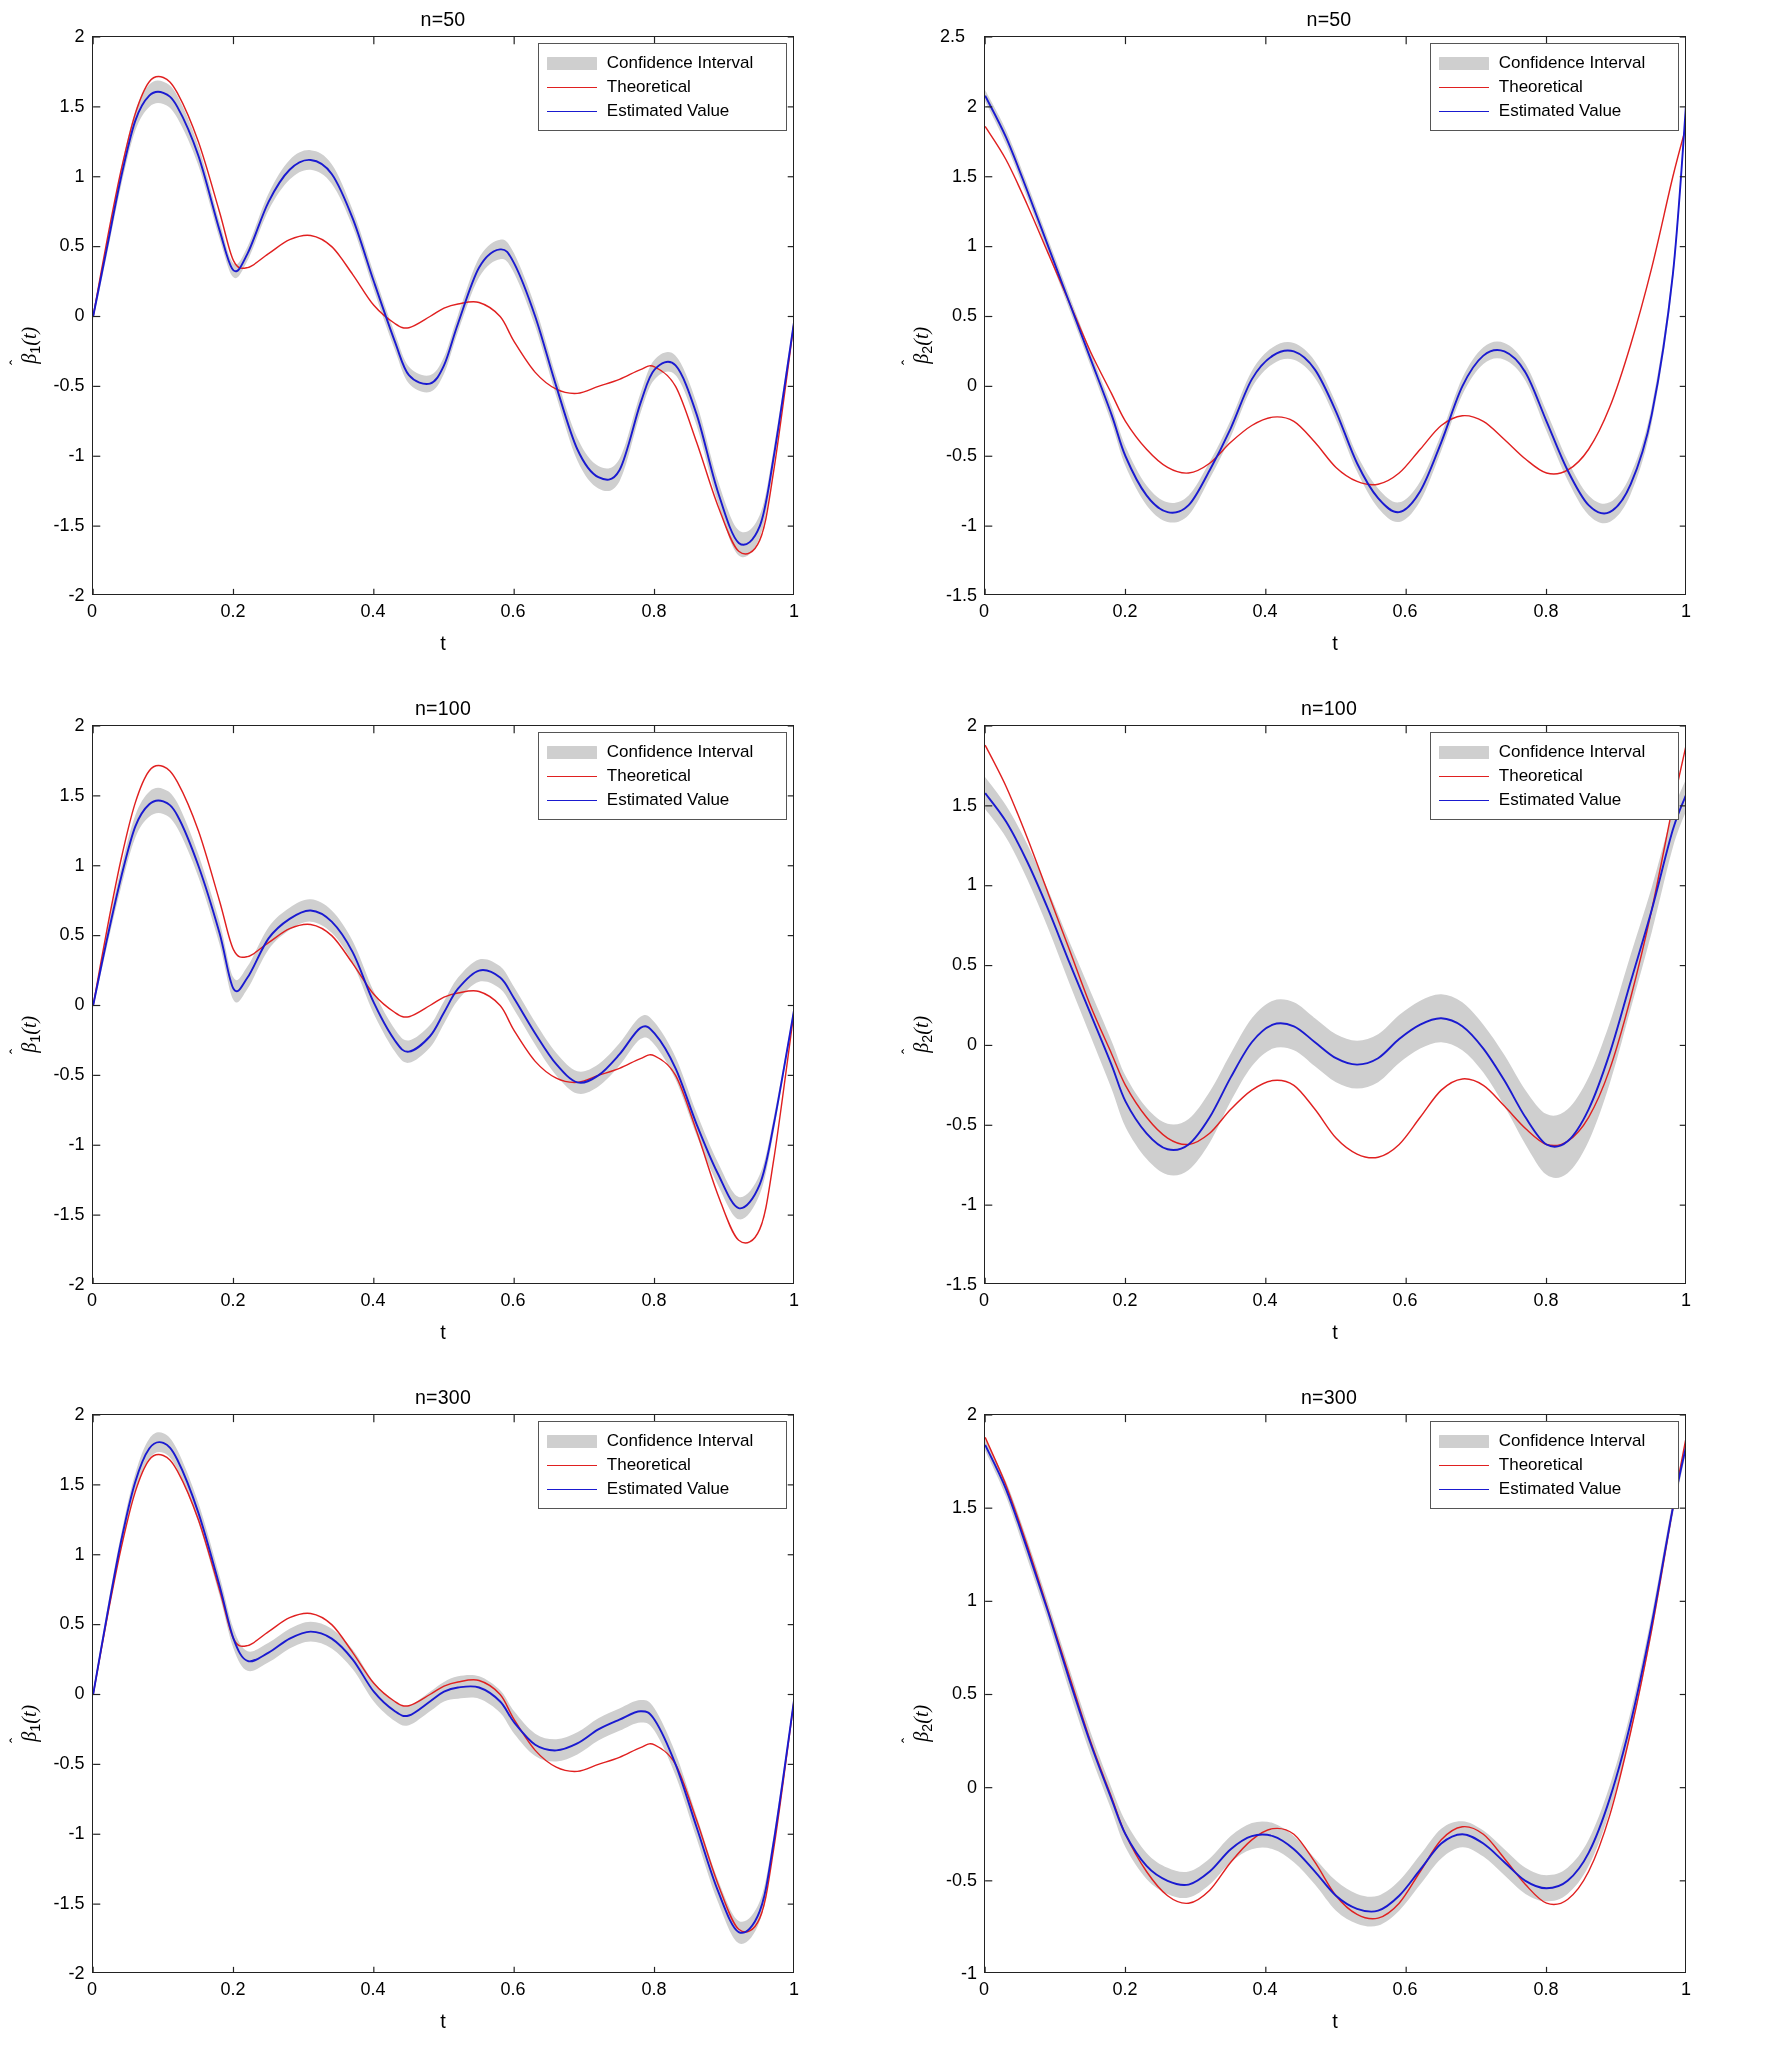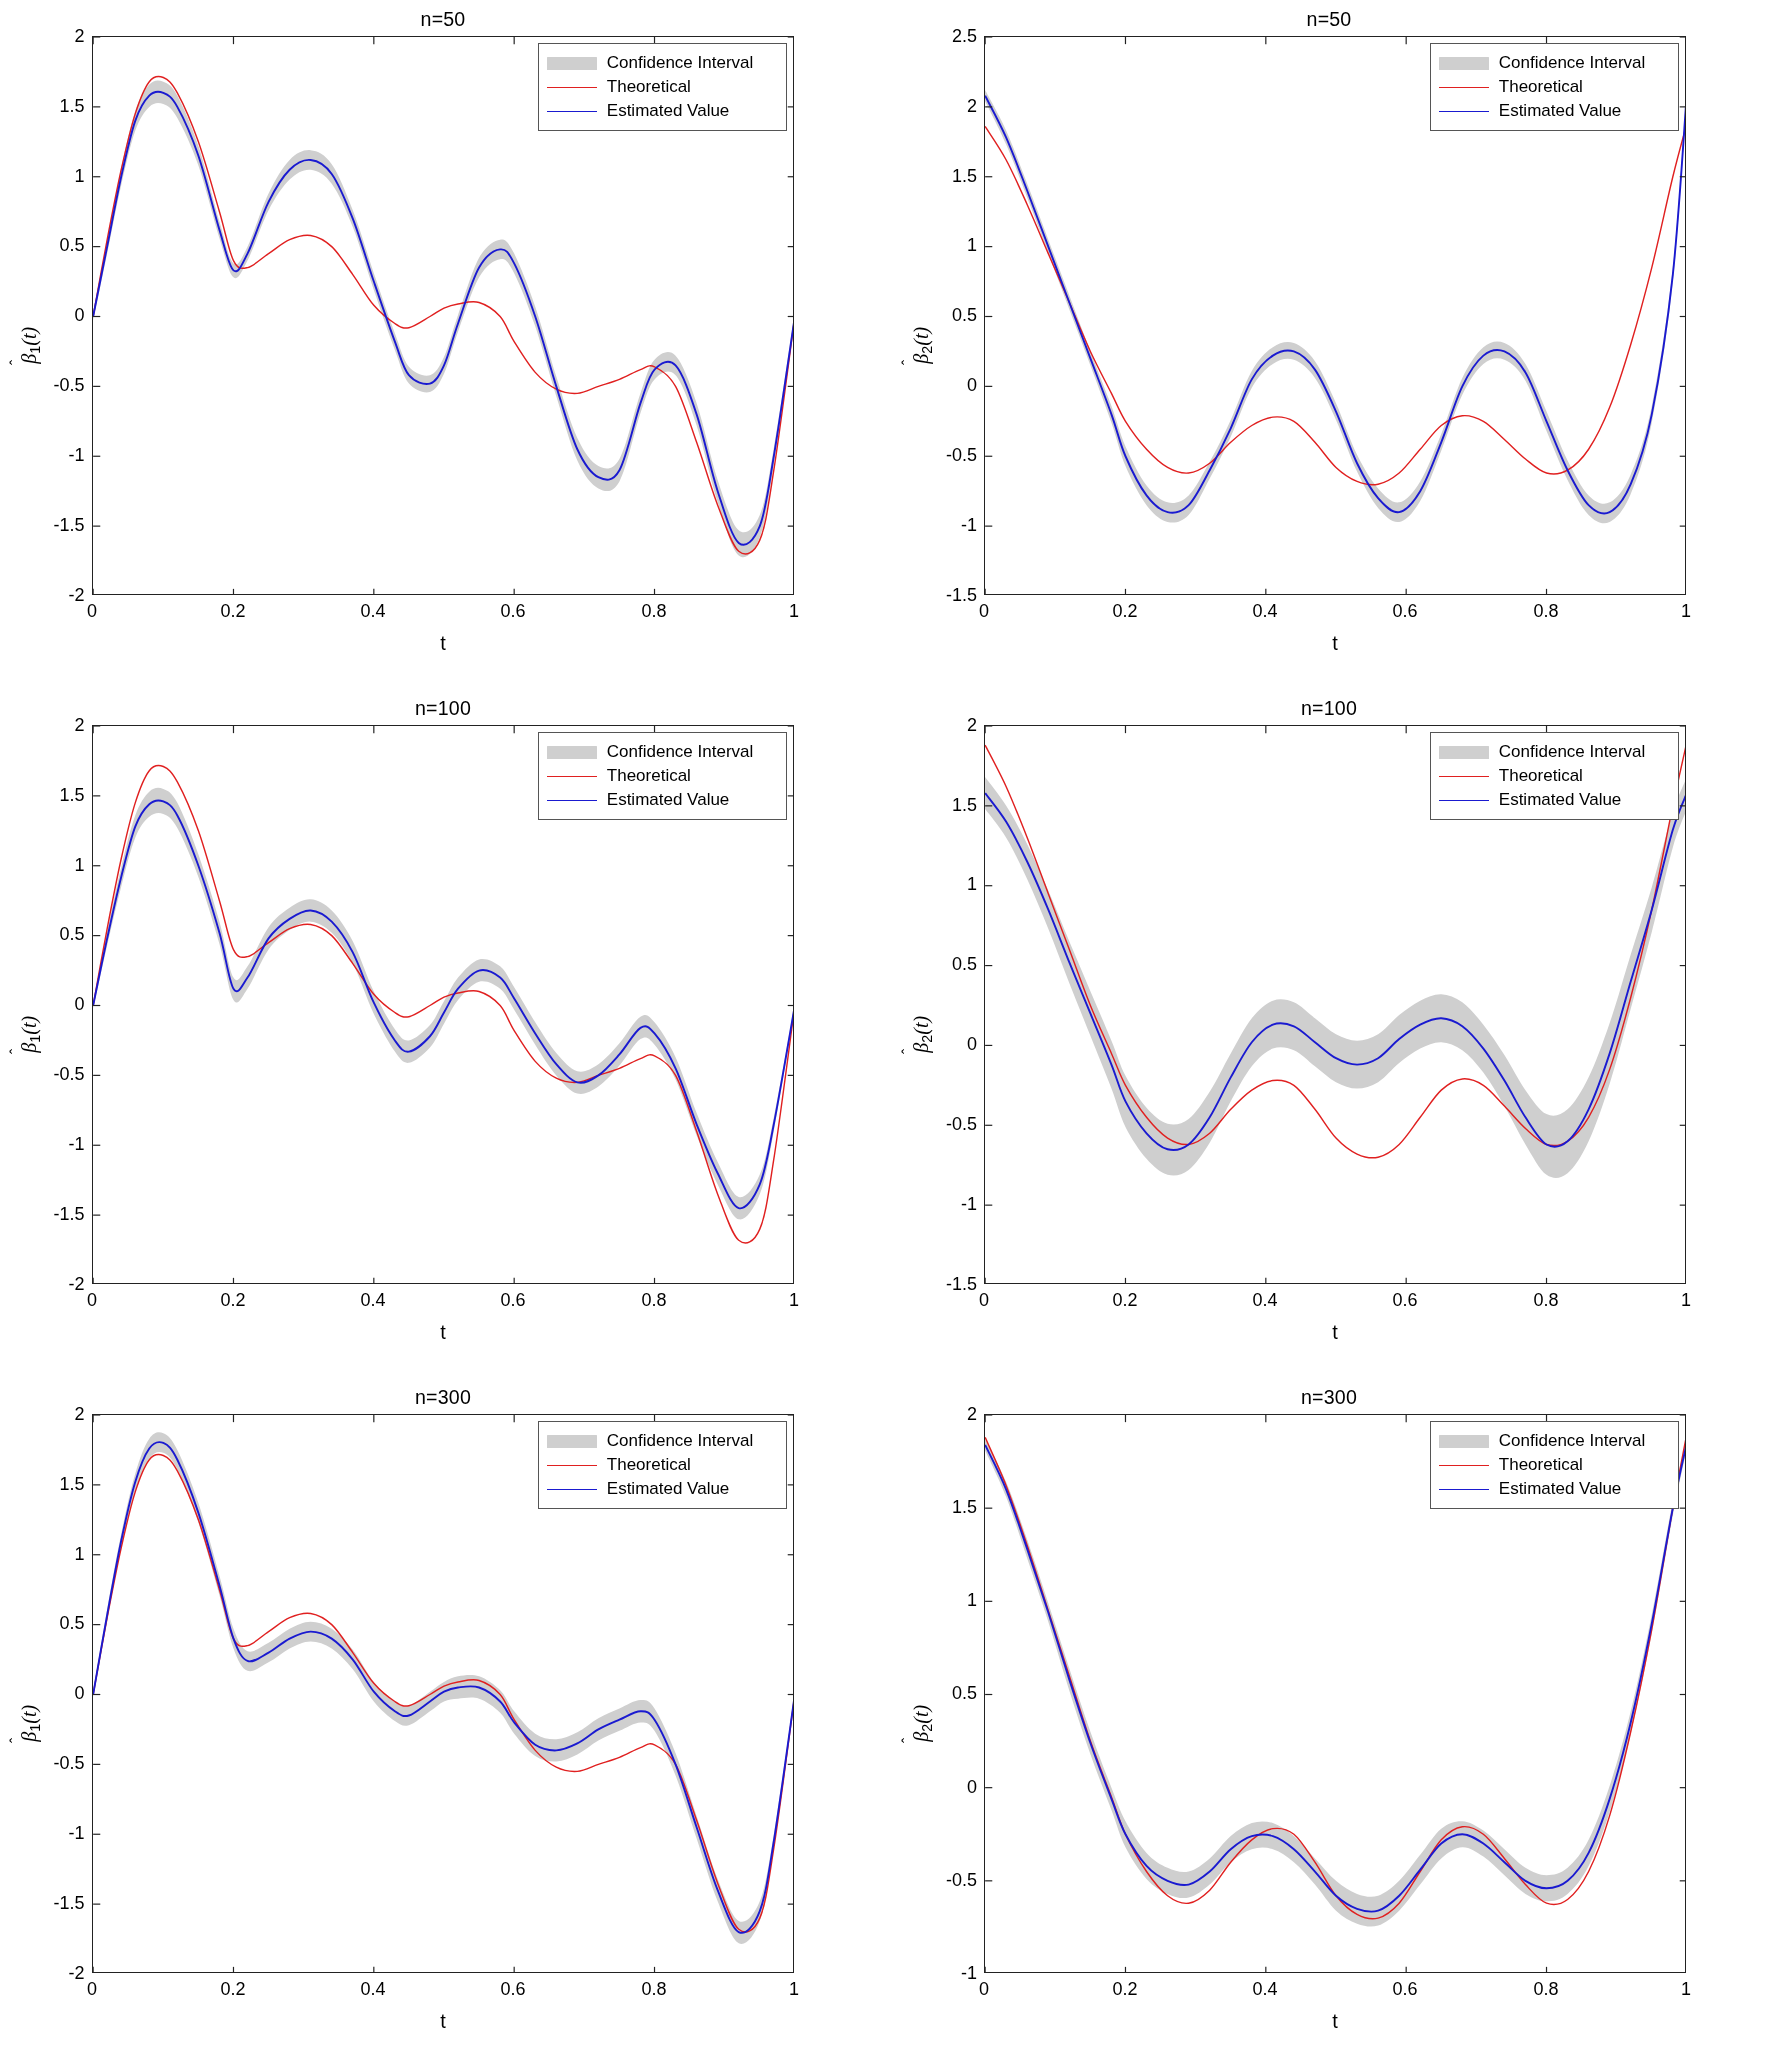--- a/index.html
+++ b/index.html
@@ -256,21 +256,21 @@
       <div class="tick-x" style="left: 660px; top: 601px;">0.8</div>
       <div class="tick-x" style="left: 800px; top: 601px;">1</div>
       <div class="tick-y" style="left: 32px; width: 59px; top: 595px;">-1.5</div>
       <div class="tick-y" style="left: 32px; width: 59px; top: 525px;">-1</div>
       <div class="tick-y" style="left: 32px; width: 59px; top: 455px;">-0.5</div>
       <div class="tick-y" style="left: 32px; width: 59px; top: 385px;">0</div>
       <div class="tick-y" style="left: 32px; width: 59px; top: 315px;">0.5</div>
       <div class="tick-y" style="left: 32px; width: 59px; top: 245px;">1</div>
       <div class="tick-y" style="left: 32px; width: 59px; top: 176px;">1.5</div>
       <div class="tick-y" style="left: 32px; width: 59px; top: 106px;">2</div>
-      <div class="tick-y" style="left: 32px; width: 59px; top: 36px;">2.5</div>
+      <div class="tick-y" style="left: 20px; width: 59px; top: 36px;">2.5</div>
       <div class="legend" style="left: 544px; top: 43px; width: 249px;">
         <div class="legend-row">
           <span class="legend-key">
             <span class="key-band" style="display: block; margin-top: 1.2px;"></span>
           </span>
           <span class="legend-label">Confidence Interval</span>
         </div>
         <div class="legend-row">
           <span class="legend-key">
             <span class="key-line theor"></span>

